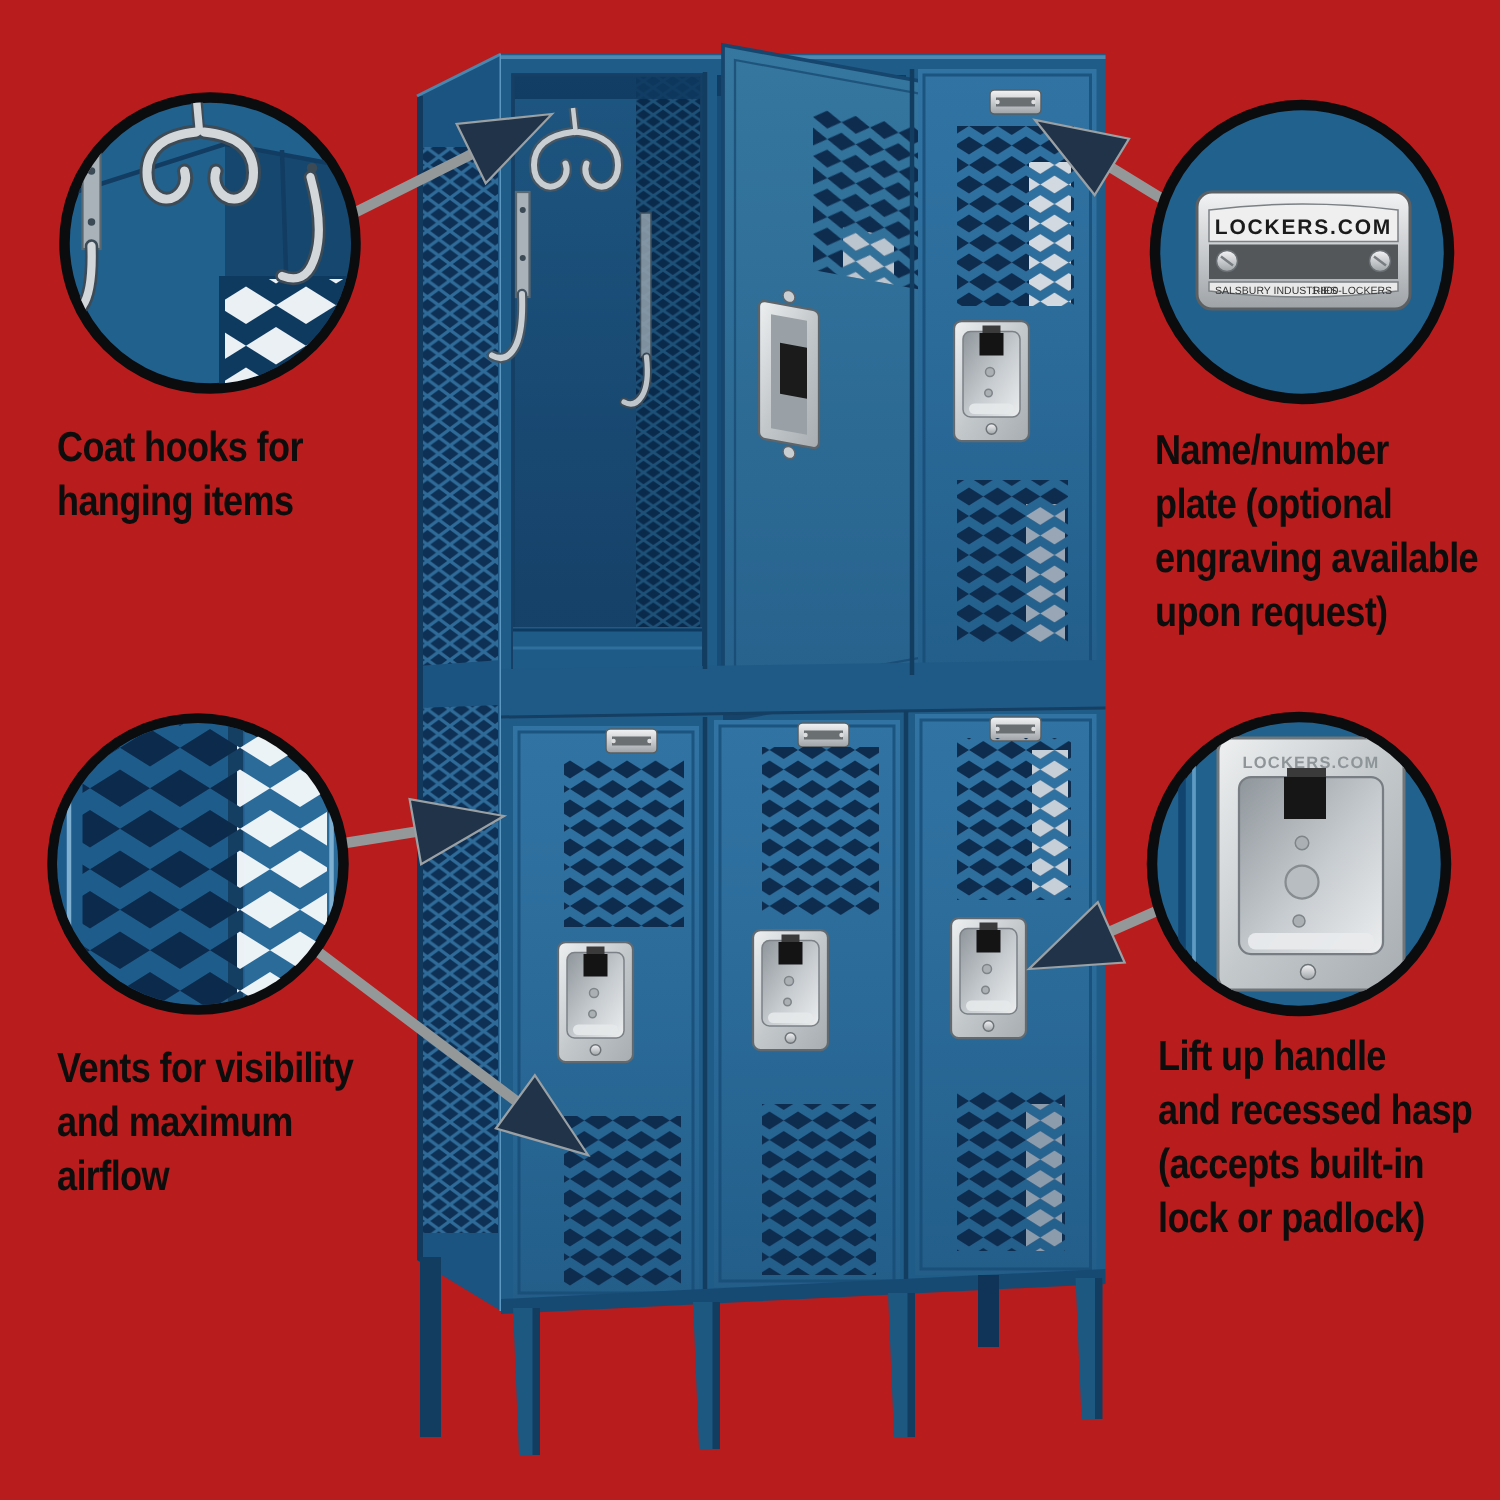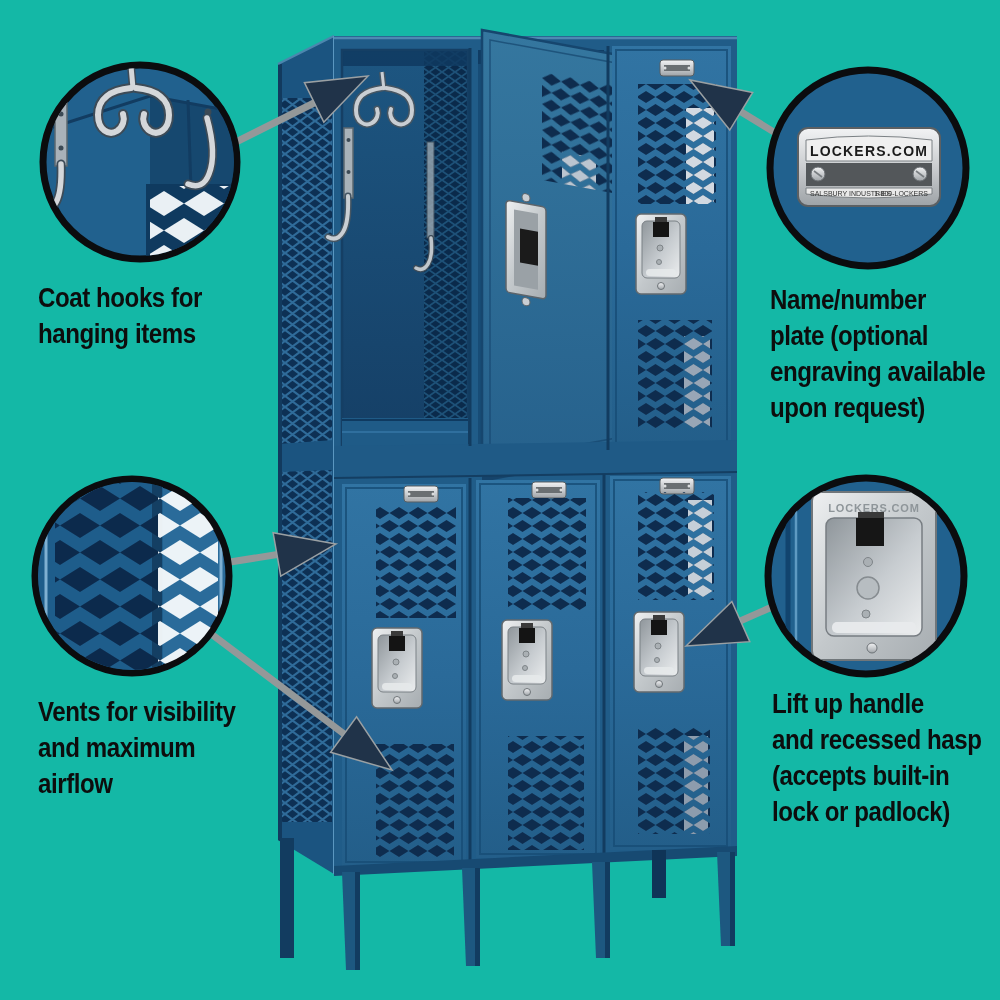--- a/index.html
+++ b/index.html
@@ -1,16 +1,16 @@
 <!DOCTYPE html>
 <html><head>
 <meta charset="utf-8">
 <style>
   html,body{margin:0;padding:0;background:#ffffff;}
-  .stage{position:relative;width:1000px;height:1000px;background:#14b8a6;overflow:hidden;
+  .stage{position:relative;width:1000px;height:1000px;background:#b91c1c;overflow:hidden;
          font-family:"Liberation Sans",sans-serif;}
   .stage svg{position:absolute;left:0;top:0;}
   .label{position:absolute;color:#0d0d0d;font-weight:700;font-size:28px;line-height:36px;
          letter-spacing:-0.5px;transform:scaleX(.86);transform-origin:left top;white-space:nowrap;}
   .label span{display:block;}
 </style>
 </head>
 <body>
 
 <div class="stage">

